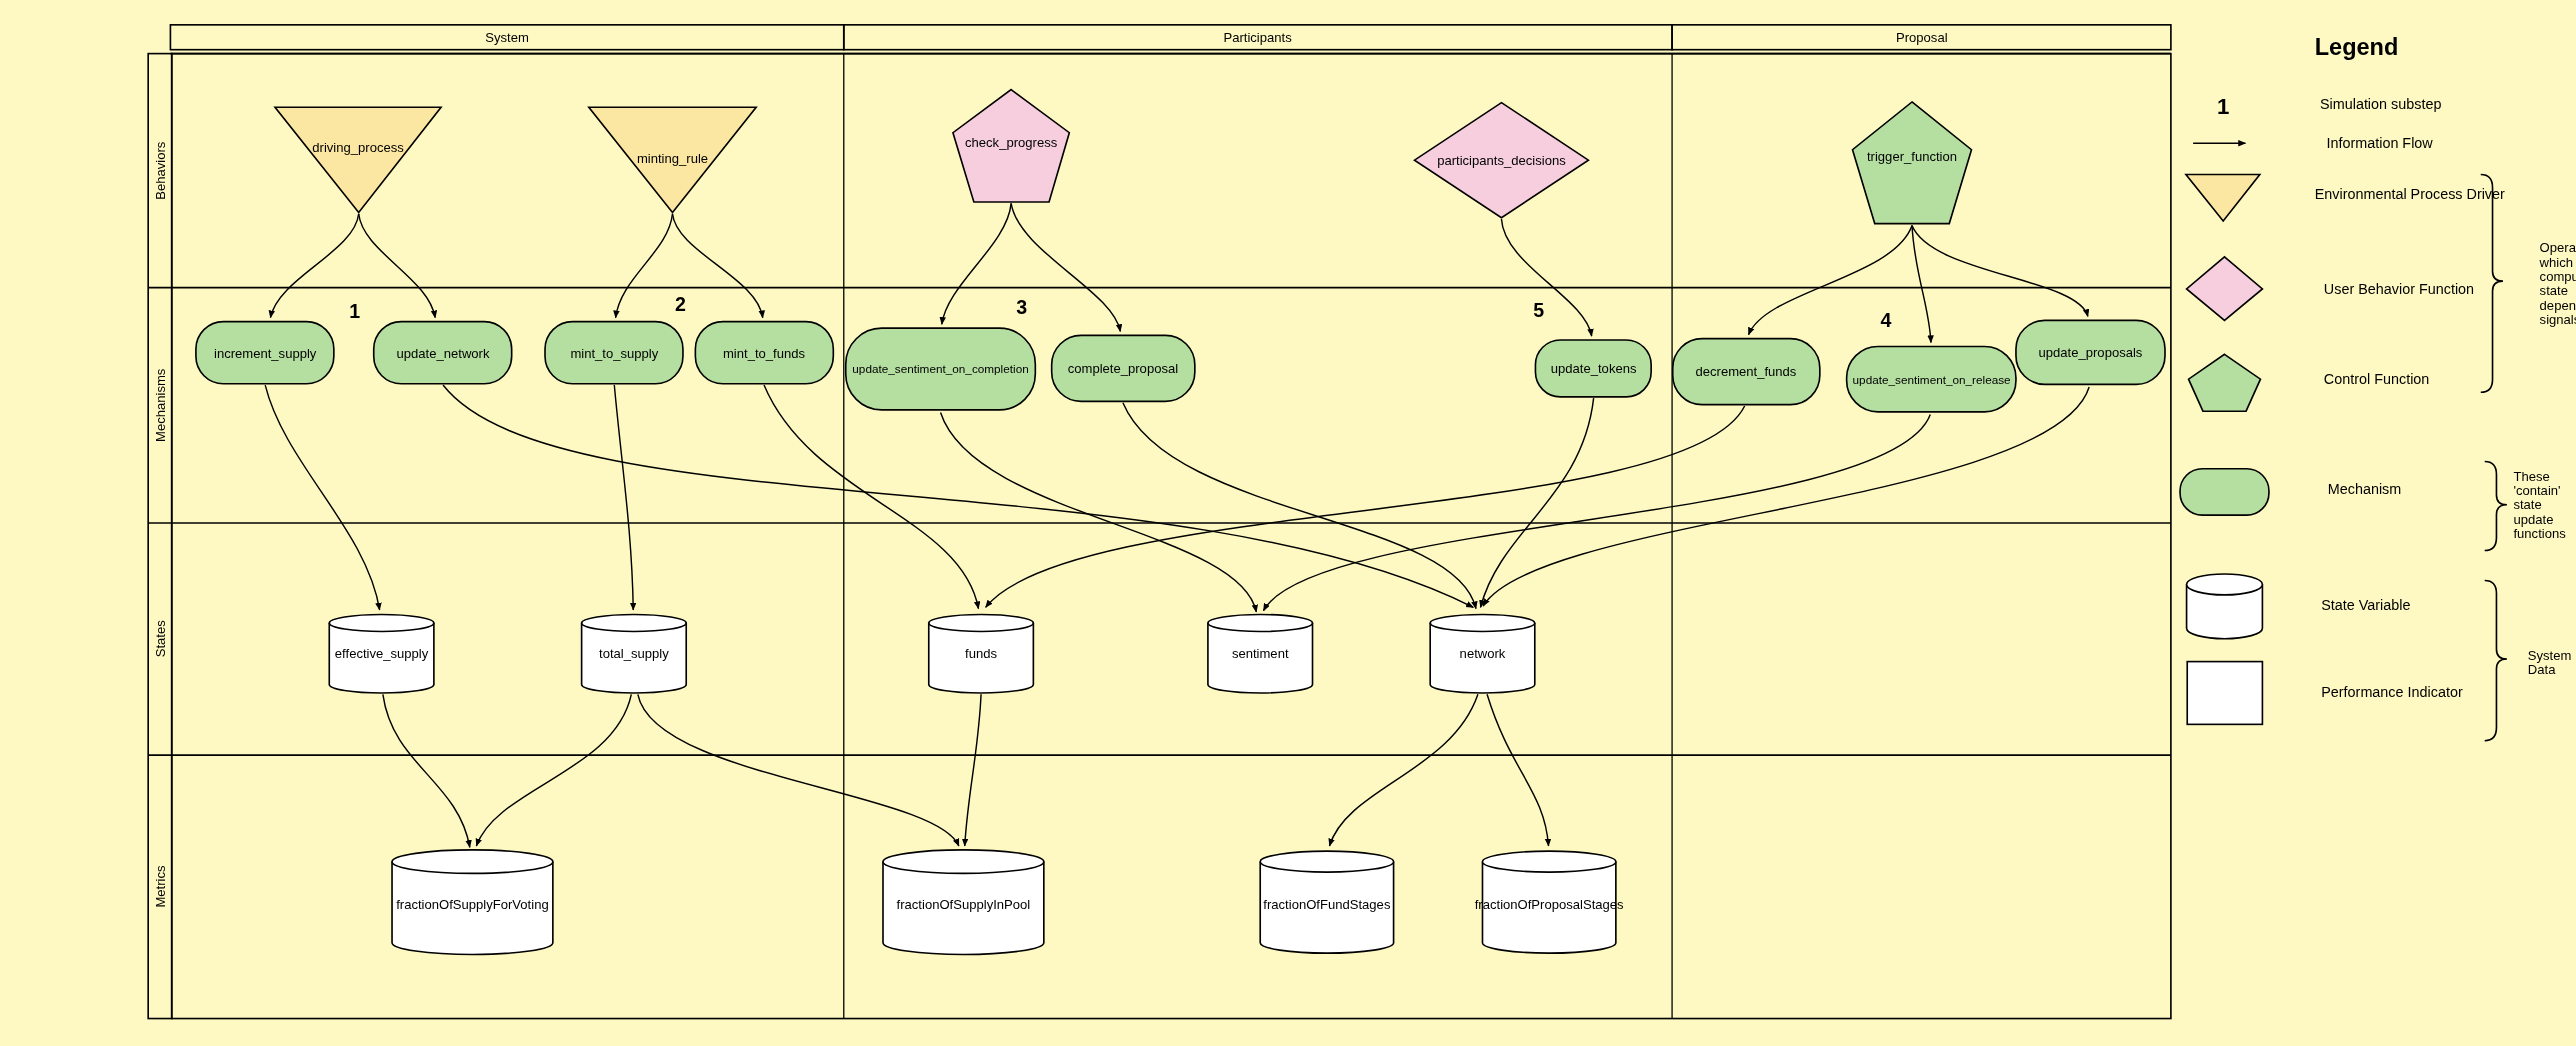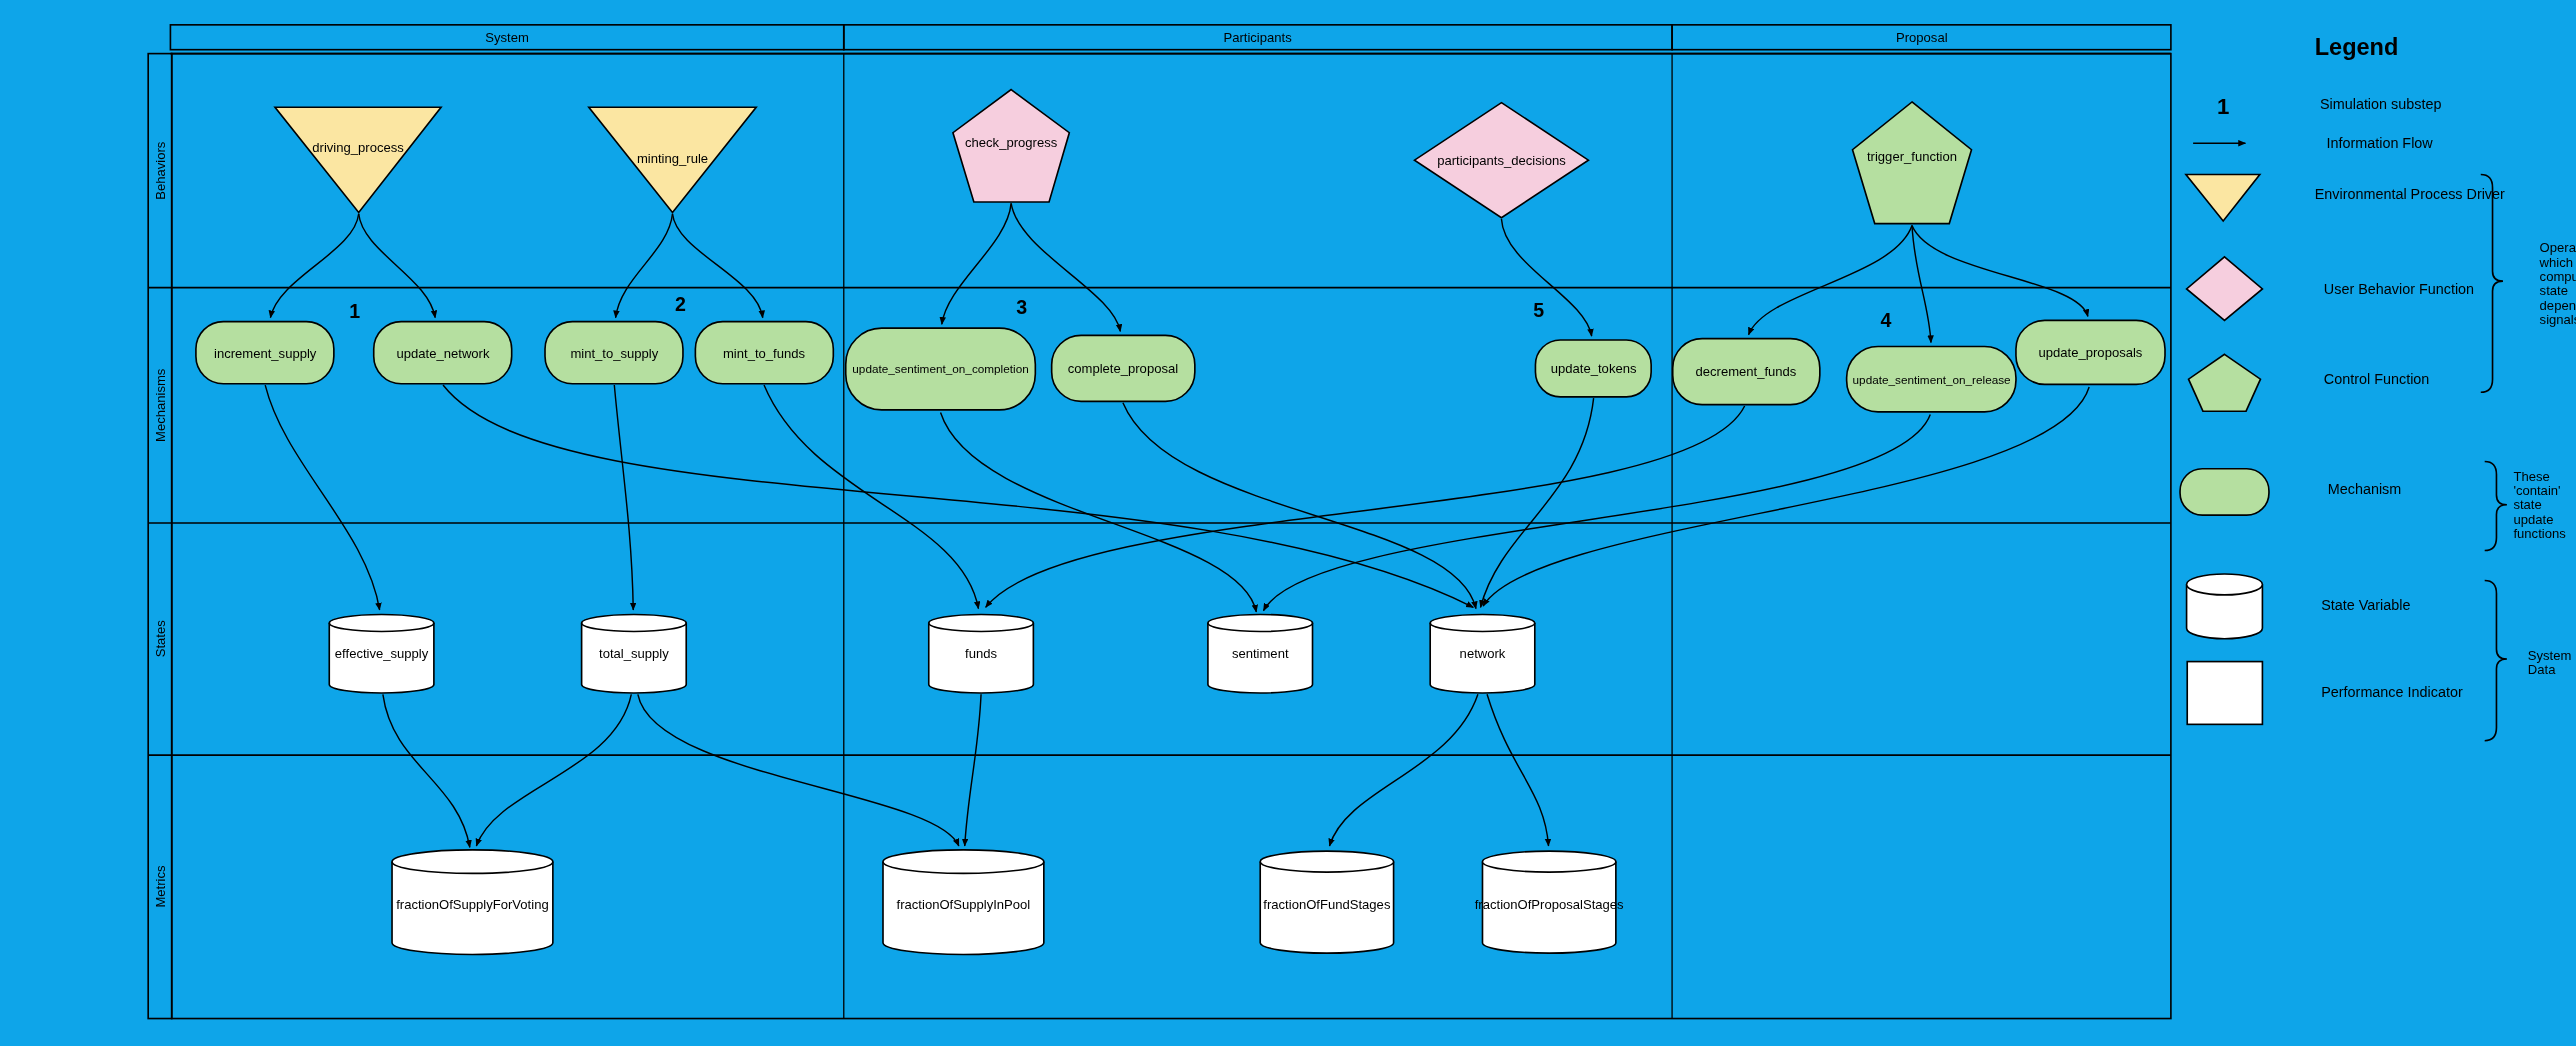--- a/index.html
+++ b/index.html
@@ -1,16 +1,16 @@
 <!DOCTYPE html>
 <html style="font-size:10.5px"><head>
 <meta charset="utf-8">
 <style>
   html,body{margin:0;padding:0;background:#ffffff;}
-  .canvas{position:relative;width:2576px;height:1046px;overflow:hidden;background:#0ea5e9;
+  .canvas{position:relative;width:2576px;height:1046px;overflow:hidden;background:#fef9c3;
           font-family:"Liberation Sans", sans-serif;}
   svg{position:absolute;left:0;top:0;}
   text{fill:#000;font-family:"Liberation Sans", sans-serif;}
   .node-label{font-size:20px;}
   .node-label-sm{font-size:18px;}
   .hdr-label{font-size:20px;}
   .lane-label{font-size:20px;}
   .substep{font-size:30px;font-weight:bold;}
   .legend-title{font-size:36px;font-weight:bold;}
   .legend-label{font-size:22px;}

